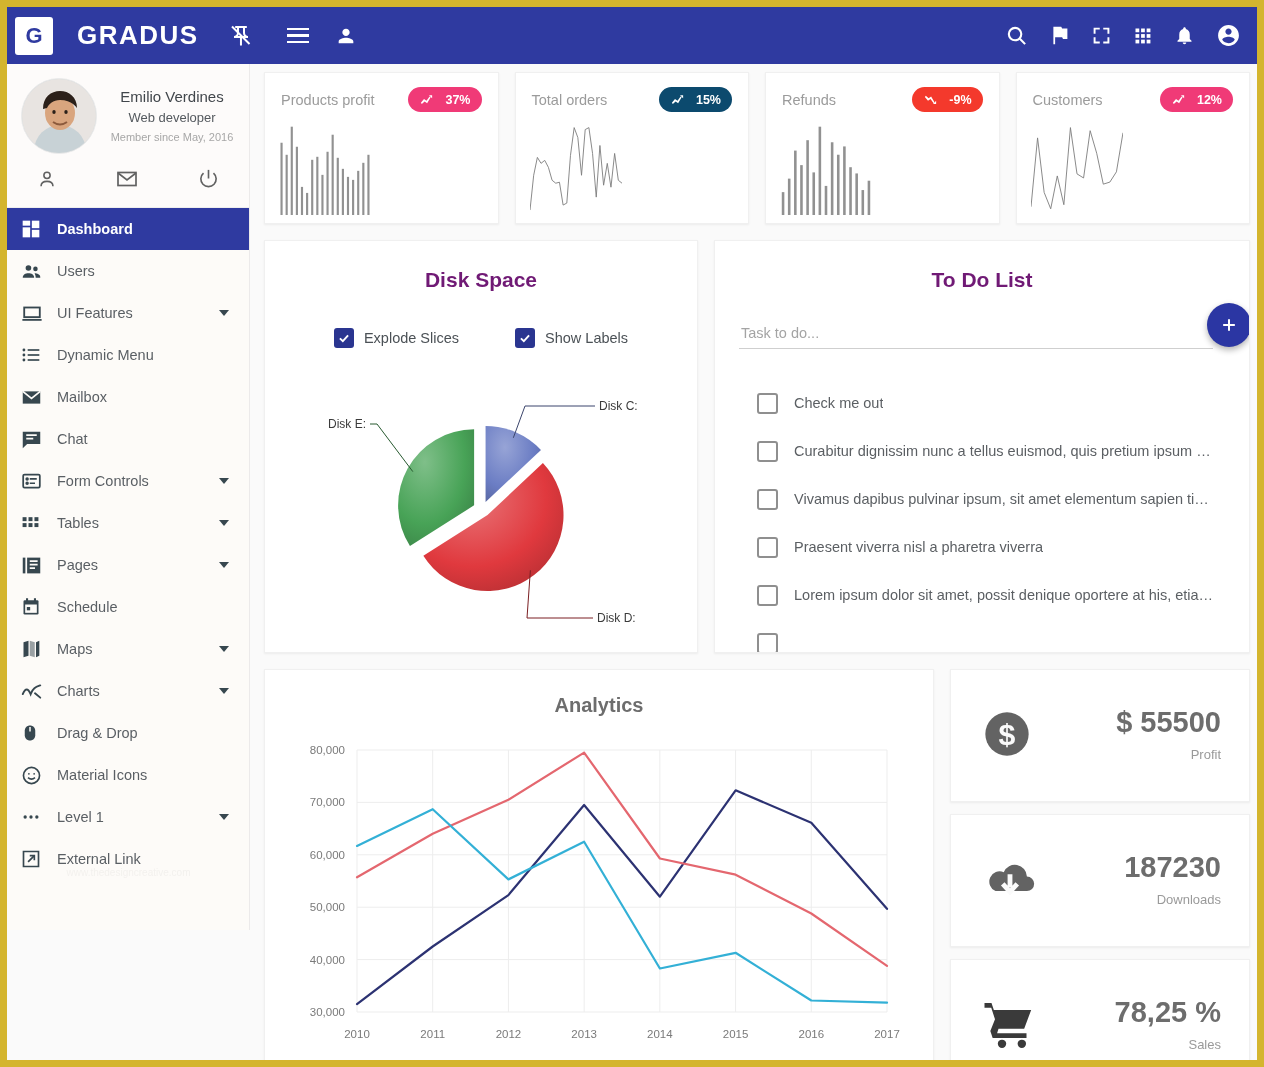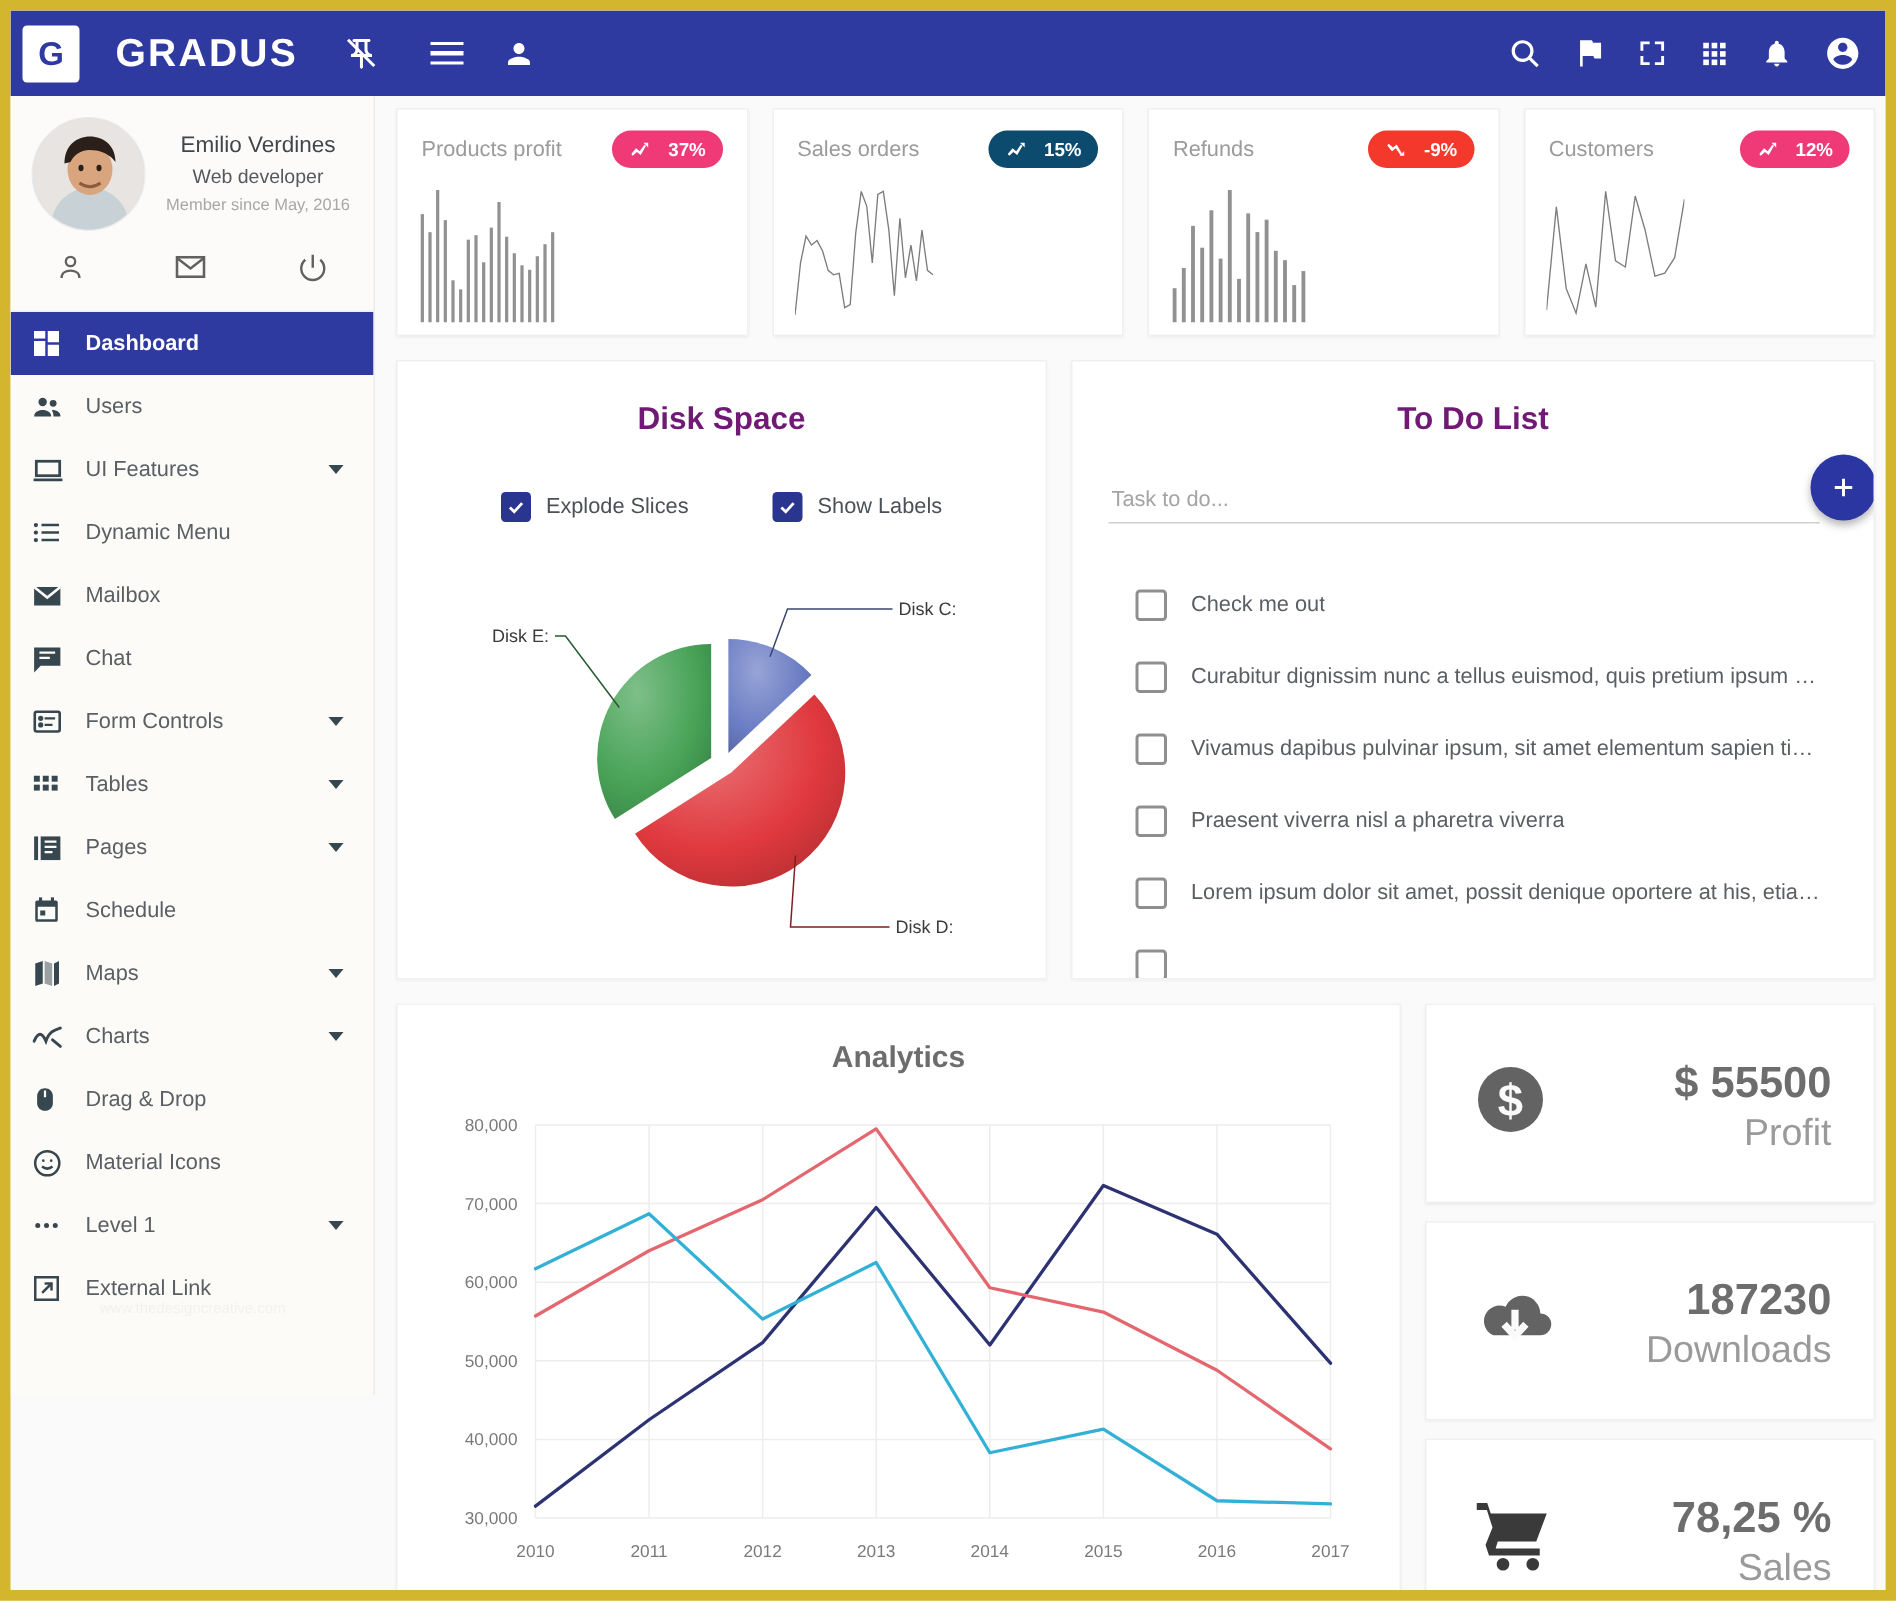--- a/index.html
+++ b/index.html
@@ -156,21 +156,21 @@
   .botrow { display: flex; gap: 16px; margin-top: 16px; }
   .analytics-card { width: 670px; height: 408px; position: relative; }
   .kpi-col { flex: 1; display: flex; flex-direction: column; gap: 12px; }
   .kpi {
     background: #fff; border: 1px solid #f0f0f0; box-shadow: 0 1px 2px rgba(0,0,0,.06);
     height: 133px; display: flex; align-items: center; padding: 0 22px 0 30px;
   }
   .kpi-icon { color: #636363; flex: none; }
   .kpi-text { margin-left: auto; text-align: right; padding-right: 6px; }
   .kpi-value { font-size: 29px; color: #6d6d6d; font-weight: bold; line-height: 38px; }
-  .kpi-label { font-size: 25px; color: #9a9a9a; line-height: 28px; }
+  .kpi-label { font-size: 13px; color: #9a9a9a; line-height: 28px; }
 
   .an-title {
     text-align: center; font-size: 20px; color: #6d6d6d; font-weight: bold;
     padding-top: 24px;
   }
   .an-plot { position: absolute; left: 0; top: 52px; width: 670px; height: 350px; }
   .tick { font-size: 11.5px; fill: #7a7a7a; font-family: "Liberation Sans", sans-serif; }
 </style>
 </head>
 <body>
@@ -498,21 +498,21 @@
             <rect x="68.28" y="49.82" width="2.33" height="50.18" fill="#919191"></rect>
             <rect x="73.83" y="58.55" width="2.33" height="41.45" fill="#919191"></rect>
             <rect x="79.39" y="61.82" width="2.33" height="38.18" fill="#919191"></rect>
             <rect x="84.94" y="52.00" width="2.33" height="48.00" fill="#919191"></rect>
             <rect x="90.50" y="43.27" width="2.33" height="56.73" fill="#919191"></rect>
             <rect x="96.06" y="34.55" width="2.33" height="65.45" fill="#919191"></rect>
           </svg>
         </div>
         <div class="statcard">
           <div class="stat-head">
-            <div class="stat-title">Sales orders</div>
+            <div class="stat-title">Total orders</div>
             <div class="badge" style="background: #0c4a6e;">
               <span style="display: inline-flex;">
                 <svg width="15" height="15" viewBox="0 0 24 24" fill="#fff">
                   <path d="M3 17l5-6 4 3 5-7 1.6 1.4L13 18l-4-3-4.5 4z"></path>
                   <path d="M16 5h5v5l-1.8-1.8L16 5z"></path>
                 </svg>
               </span>
               <span>15%</span>
             </div>
           </div>

